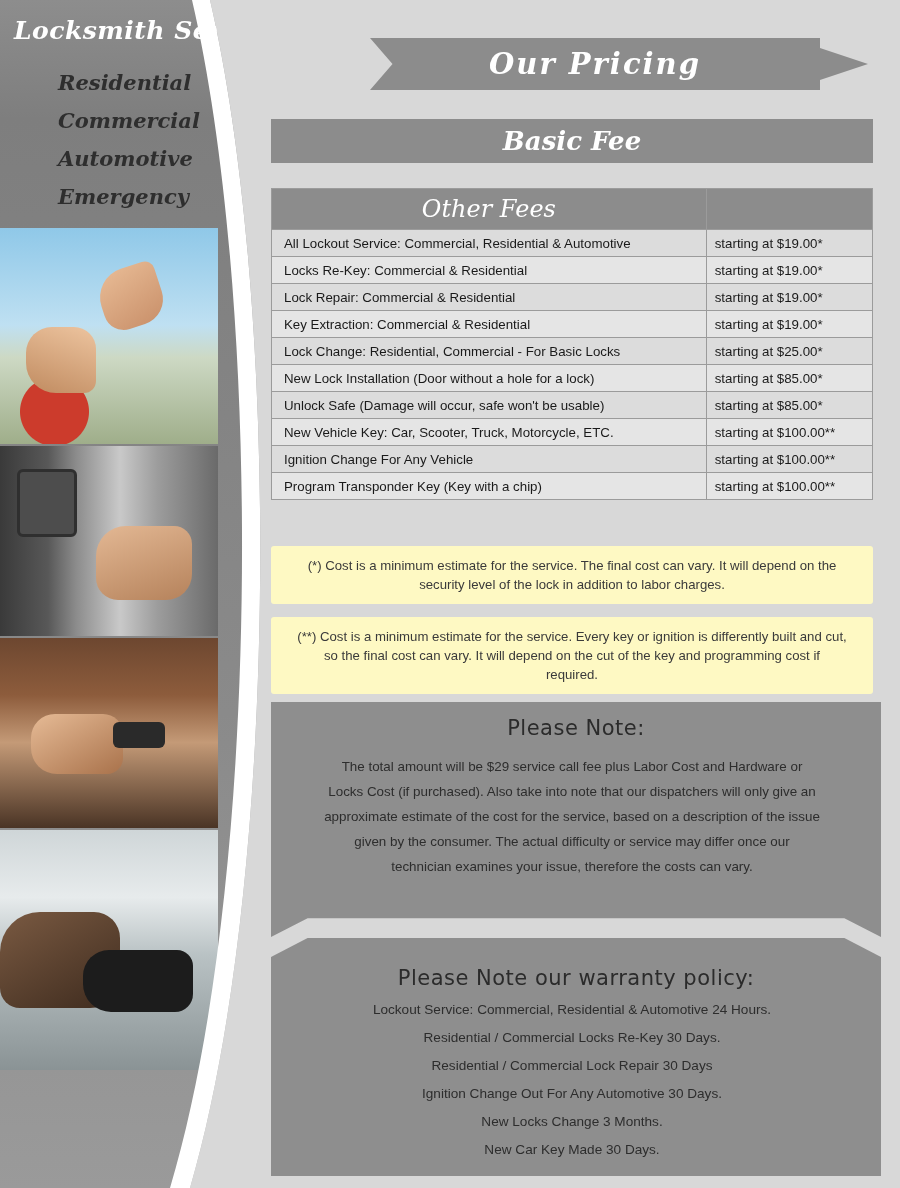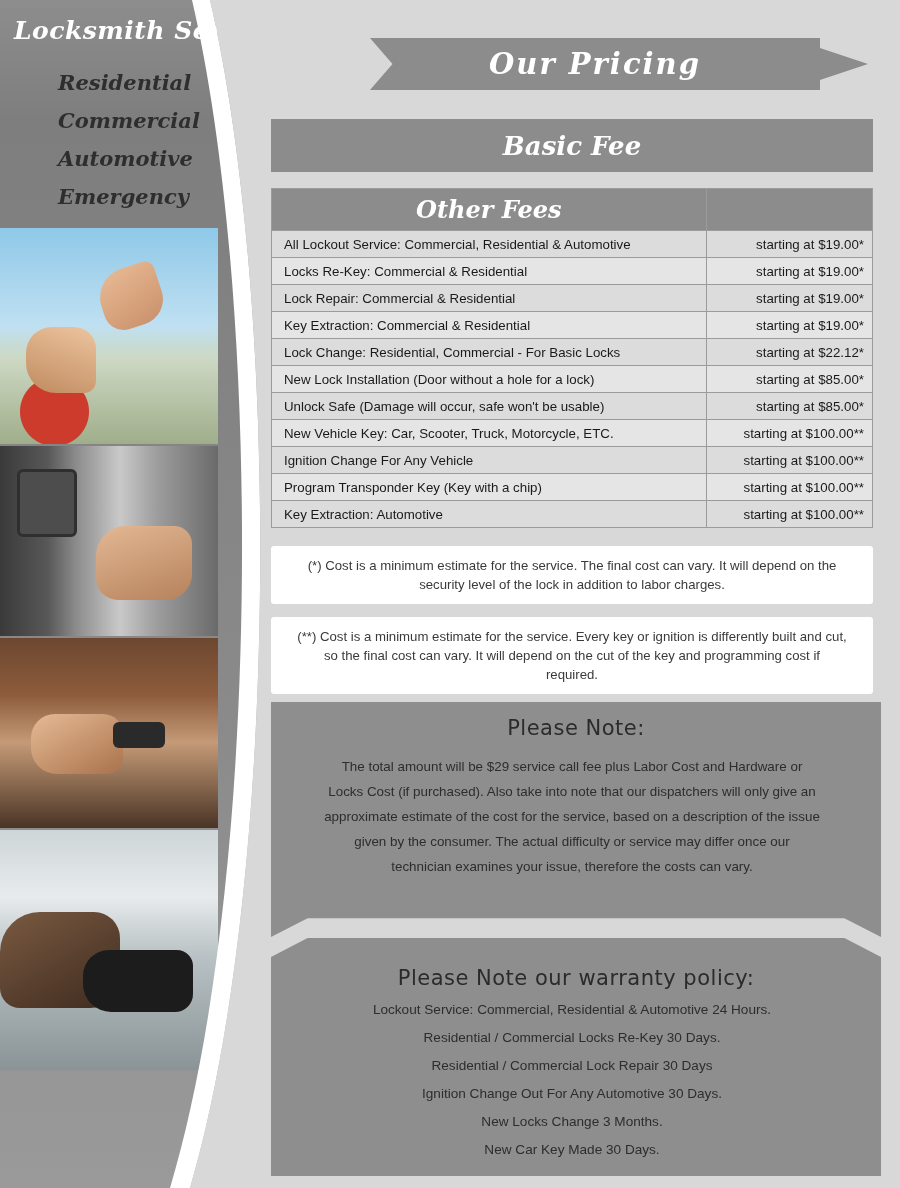--- a/index.html
+++ b/index.html
@@ -168,21 +168,21 @@
     position: absolute;
     top: 48px;
     width: 48px; height: 32px;
     background: #8c8c8c;
   }
   .ribbon-tail-r { left: 550px; clip-path: polygon(0 0, 100% 50%, 0 100%); }
 
   .basic-fee-bar {
     position: absolute;
     top: 119px; left: 1px;
-    width: 602px; height: 53px;
+    width: 602px; height: 44px;
     background: #8c8c8c;
     color: #fff;
     font-family: "DejaVu Serif", serif;
     font-weight: bold;
     font-style: italic;
     font-size: 26px;
     display: flex; align-items: center; justify-content: center;
   }
 
   .basic-row {
@@ -204,41 +204,41 @@
     width: 602px;
     border-collapse: collapse;
     font-size: 13.3px;
     color: #1a1a1a;
   }
   table.fees td {
     border: 1px solid #9b9b9b;
     padding: 5.5px 8px;
   }
   table.fees tr td:first-child { width: 434px; padding-left: 12px; }
-  table.fees tr td:last-child { width: 166px; text-align: right; }
+  table.fees tr td:last-child { width: 166px; text-align: left; }
   table.fees tr:nth-child(odd) td { background: #e5e5e5; }
   table.fees tr:nth-child(even) td { background: #dcdcdc; }
 
   .other-fees-head td {
     background: #8c8c8c !important;
     color: #fff;
     font-family: "DejaVu Serif", serif;
-    font-weight: bold;
+    font-weight: normal;
     font-style: italic;
     font-size: 24px;
     text-align: center !important;
     padding: 6px 0 !important;
   }
   .other-fees-head td.blank { background: #8c8c8c !important; }
 
   .note-box {
     position: absolute;
     left: 1px;
     width: 602px;
-    background: #ffffff;
+    background: #fef9c3;
     color: #3a3a3a;
     font-size: 13.2px;
     line-height: 19px;
     text-align: center;
     padding: 10px 26px;
     border-radius: 3px;
   }
   .note-1 { top: 546px; }
   .note-2 { top: 617px; }
 
@@ -342,44 +342,40 @@
       <tr>
         <td>Lock Repair: Commercial &amp; Residential</td>
         <td>starting at $19.00*</td>
       </tr>
       <tr>
         <td>Key Extraction: Commercial &amp; Residential</td>
         <td>starting at $19.00*</td>
       </tr>
       <tr>
         <td>Lock Change: Residential, Commercial - For Basic Locks</td>
-        <td>starting at $22.12*</td>
+        <td>starting at $25.00*</td>
       </tr>
       <tr>
         <td>New Lock Installation (Door without a hole for a lock)</td>
         <td>starting at $85.00*</td>
       </tr>
       <tr>
         <td>Unlock Safe (Damage will occur, safe won't be usable)</td>
         <td>starting at $85.00*</td>
       </tr>
       <tr>
         <td>New Vehicle Key: Car, Scooter, Truck, Motorcycle, ETC.</td>
         <td>starting at $100.00**</td>
       </tr>
       <tr>
         <td>Ignition Change For Any Vehicle</td>
         <td>starting at $100.00**</td>
       </tr>
       <tr>
         <td>Program Transponder Key (Key with a chip)</td>
-        <td>starting at $100.00**</td>
-      </tr>
-      <tr>
-        <td>Key Extraction: Automotive</td>
         <td>starting at $100.00**</td>
       </tr>
     </tbody>
   </table>
 
   <div class="note-box note-1">(*) Cost is a minimum estimate for the service. The final cost can vary. It will depend on the security level of the lock in addition to labor charges.</div>
   <div class="note-box note-2">(**) Cost is a minimum estimate for the service. Every key or ignition is differently built and cut, so the final cost can vary. It will depend on the cut of the key and programming cost if required.</div>
 
   <div class="banner banner-note">
     <h3>Please Note:</h3>

